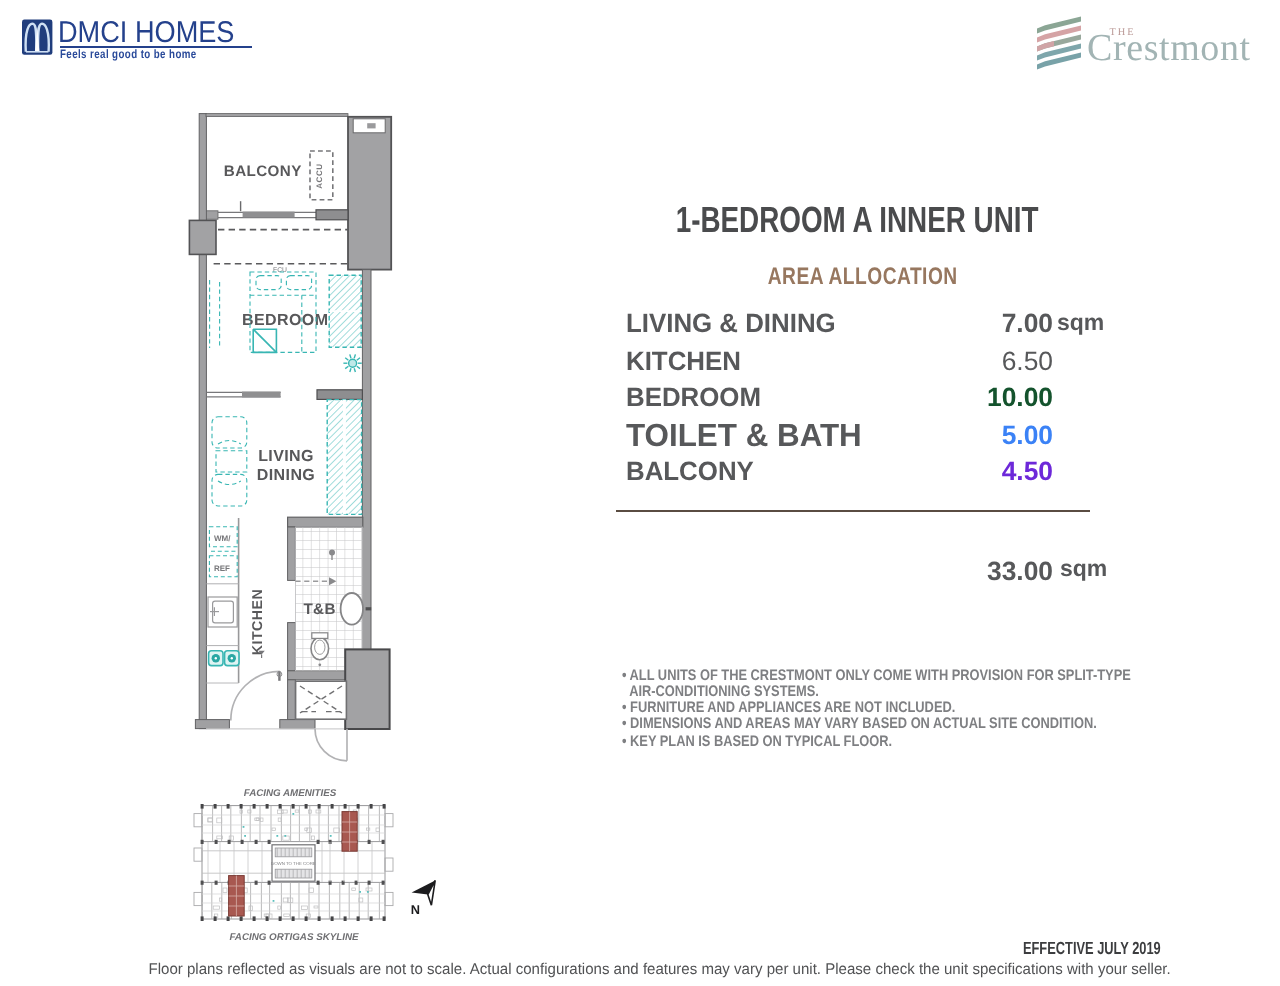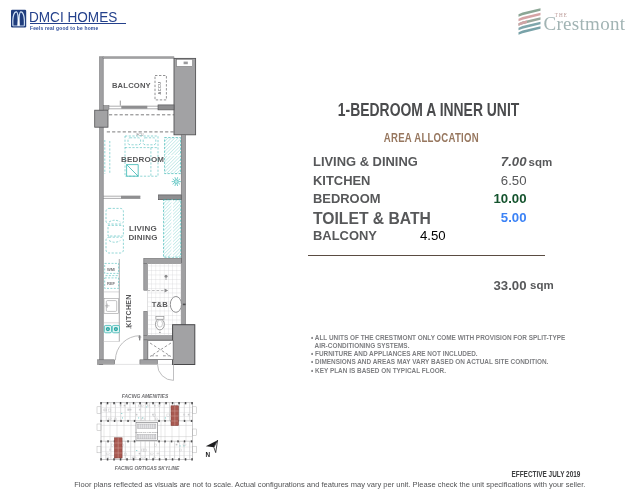--- a/index.html
+++ b/index.html
@@ -379,26 +379,26 @@
     <span class="cx" style="transform:scaleX(0.765);transform-origin:center top;">1-BEDROOM A INNER UNIT</span></div>
   <div class="abs" style="left:313px;top:154.1px;font-weight:bold;font-size:13.2px;color:#57585a;"><span class="cx" style="transform:scaleX(0.98);">LIVING &amp; DINING</span></div>
 
   <div class="abs" style="left:250px;top:131px;width:362px;text-align:center;font-weight:bold;font-size:12px;color:#97775f;">
     <span class="cx" style="transform:scaleX(0.80);transform-origin:center top;letter-spacing:0.3px;">AREA ALLOCATION</span></div>
   <div class="abs" style="left:313px;top:172.6px;font-weight:bold;font-size:13.2px;color:#57585a;"><span class="cx" style="transform:scaleX(0.98);">KITCHEN</span></div>
   <div class="abs" style="left:313px;top:191.2px;font-weight:bold;font-size:13.2px;color:#57585a;"><span class="cx" style="transform:scaleX(0.98);">BEDROOM</span></div>
   <div class="abs" style="left:313px;top:209.7px;font-weight:bold;font-size:16px;color:#57585a;"><span class="cx" style="transform:scaleX(0.98);">TOILET &amp; BATH</span></div>
   <div class="abs" style="left:313px;top:228.3px;font-weight:bold;font-size:13.2px;color:#57585a;"><span class="cx" style="transform:scaleX(0.98);">BALCONY</span></div>
 
-  <div class="abs" style="left:420px;top:154.1px;width:106.5px;text-align:right;font-weight:bold;font-size:13.2px;color:#57585a;font-style:italic;">7.00</div>
+  <div class="abs" style="left:420px;top:154.1px;width:106.5px;text-align:right;font-weight:bold;font-size:13.2px;color:#57585a;">7.00</div>
   <div class="abs" style="left:528.5px;top:155.6px;font-weight:bold;font-size:11.5px;color:#57585a;">sqm</div>
   <div class="abs" style="left:420px;top:172.6px;width:106.5px;text-align:right;font-weight:normal;font-size:13.2px;color:#57585a;">6.50</div>
   <div class="abs" style="left:420px;top:191.2px;width:106.5px;text-align:right;font-weight:bold;font-size:13.2px;color:#14532d;">10.00</div>
   <div class="abs" style="left:420px;top:209.7px;width:106.5px;text-align:right;font-weight:bold;font-size:13.2px;color:#3b82f6;">5.00</div>
-  <div class="abs" style="left:420px;top:228.3px;width:106.5px;text-align:left;font-weight:normal;font-size:13.2px;color:#000000;">4.50</div>
+  <div class="abs" style="left:420px;top:228.3px;width:106.5px;text-align:right;font-weight:bold;font-size:13.2px;color:#6d28d9;">4.50</div>
 
   <div class="abs" style="left:308px;top:254.6px;width:237px;height:1.7px;background:#5a4c42;"></div>
 
   <div class="abs" style="left:420px;top:277.8px;width:106.5px;text-align:right;font-weight:bold;font-size:13.2px;color:#57585a;">33.00</div>
   <div class="abs" style="left:530px;top:279.3px;font-weight:bold;font-size:11.5px;color:#57585a;">sqm</div>
 
   <div class="abs" style="left:311px;top:334.2px;font-weight:bold;font-size:7.7px;color:#7e7f82;line-height:8.1px;">
     <span class="cx" style="transform:scaleX(0.835);">• ALL UNITS OF THE CRESTMONT ONLY COME WITH PROVISION FOR SPLIT-TYPE<br>
 &nbsp;&nbsp;AIR-CONDITIONING SYSTEMS.<br>
 • FURNITURE AND APPLIANCES ARE NOT INCLUDED.<br>

